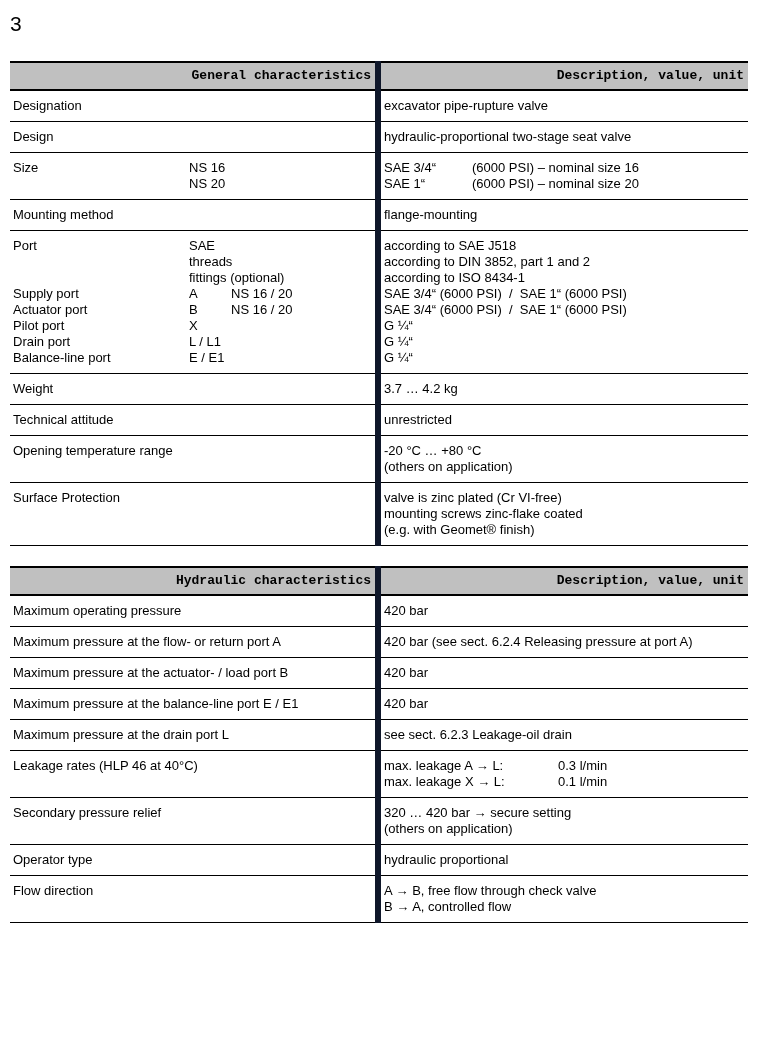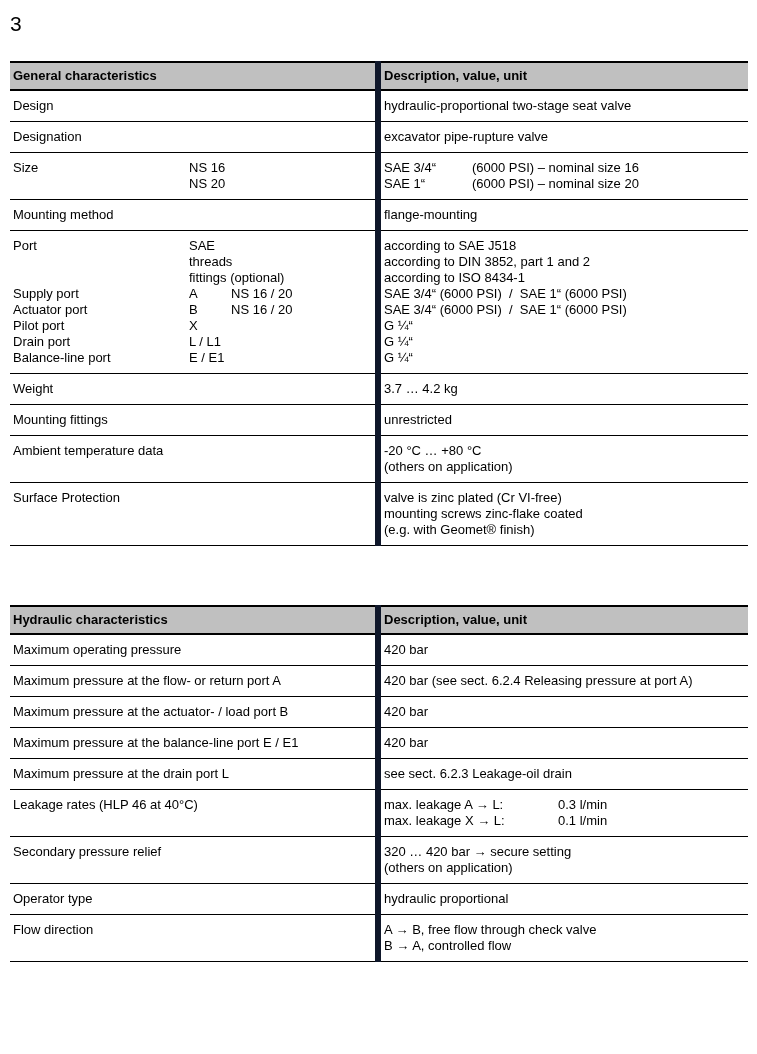--- a/index.html
+++ b/index.html
@@ -29,32 +29,33 @@
 
   table.dtable {
     width: 738px;
     border-collapse: collapse;
     table-layout: fixed;
     font-size: 13px;
     line-height: 16px;
     color: #000000;
   }
   table.dtable.first { margin-top: 25px; }
-  table.dtable.second { margin-top: 59px; }
+  table.dtable.second { margin-top: 20px; }
   col.c1 { width: 368px; }
   col.c2 { width: 370px; }
   thead th {
     background: #c0c0c0;
     border-top: 2px solid #000000;
     border-bottom: 2px solid #000000;
     font-weight: 700;
     font-size: 13px;
-    text-align: left;
+    text-align: right;
     padding: 5px 4px 5px 3px;
     vertical-align: middle;
+    font-family: Liberation Mono, monospace;
   }
   tbody td {
     border-bottom: 1px solid #000000;
     padding: 7px 4px 7px 3px;
     vertical-align: top;
   }
   th.col-right, td.col-right { border-left: 6px solid #0f172a; }
 
   .line { display: flex; white-space: nowrap; }
   .tab-l     { flex: 0 0 176px; }  
@@ -79,38 +80,38 @@
     <thead>
       <tr>
         <th class="col-left">General characteristics</th>
         <th class="col-right">Description, value, unit</th>
       </tr>
     </thead>
     <tbody>
         <tr>
           <td class="col-left">
             <div class="line">
+              <span>Designation</span>
+            </div>
+          </td>
+          <td class="col-right">
+            <div class="line">
+              <span>excavator pipe-rupture valve</span>
+            </div>
+          </td>
+        </tr>
+        <tr>
+          <td class="col-left">
+            <div class="line">
               <span>Design</span>
             </div>
           </td>
           <td class="col-right">
             <div class="line">
               <span>hydraulic-proportional two-stage seat valve</span>
-            </div>
-          </td>
-        </tr>
-        <tr>
-          <td class="col-left">
-            <div class="line">
-              <span>Designation</span>
-            </div>
-          </td>
-          <td class="col-right">
-            <div class="line">
-              <span>excavator pipe-rupture valve</span>
             </div>
           </td>
         </tr>
         <tr>
           <td class="col-left">
             <div class="line">
               <span class="tab-l">Size</span>
               <span>NS 16</span>
             </div>
             <div class="line">
@@ -213,33 +214,33 @@
           </td>
           <td class="col-right">
             <div class="line">
               <span>3.7 … 4.2 kg</span>
             </div>
           </td>
         </tr>
         <tr>
           <td class="col-left">
             <div class="line">
-              <span>Mounting fittings</span>
+              <span>Technical attitude</span>
             </div>
           </td>
           <td class="col-right">
             <div class="line">
               <span>unrestricted</span>
             </div>
           </td>
         </tr>
         <tr>
           <td class="col-left">
             <div class="line">
-              <span>Ambient temperature data</span>
+              <span>Opening temperature range</span>
             </div>
           </td>
           <td class="col-right">
             <div class="line">
               <span>-20 °C … +80 °C</span>
             </div>
             <div class="line">
               <span>(others on application)</span>
             </div>
           </td>

